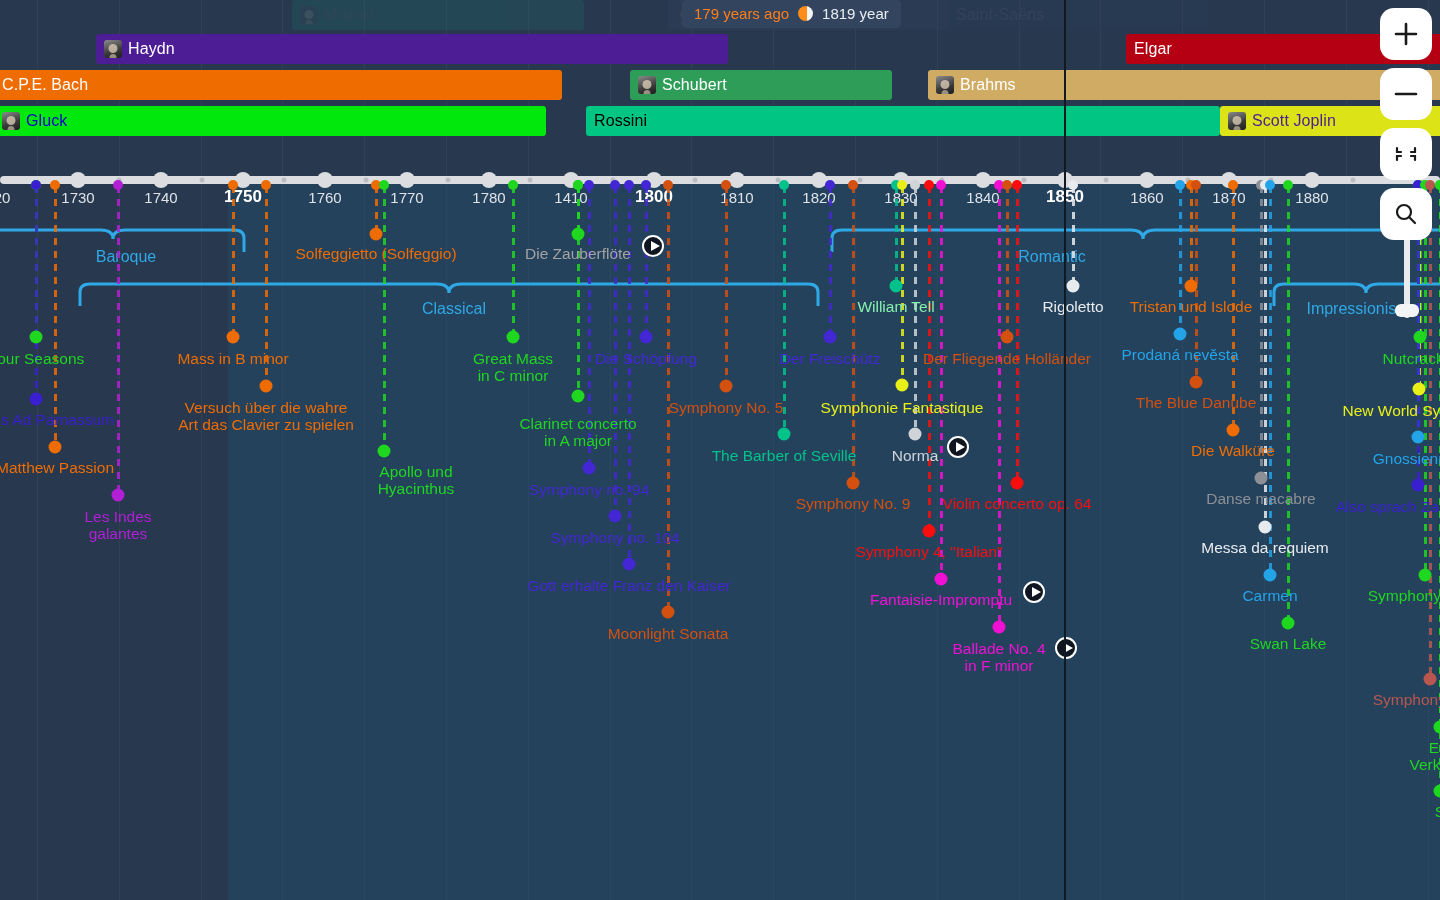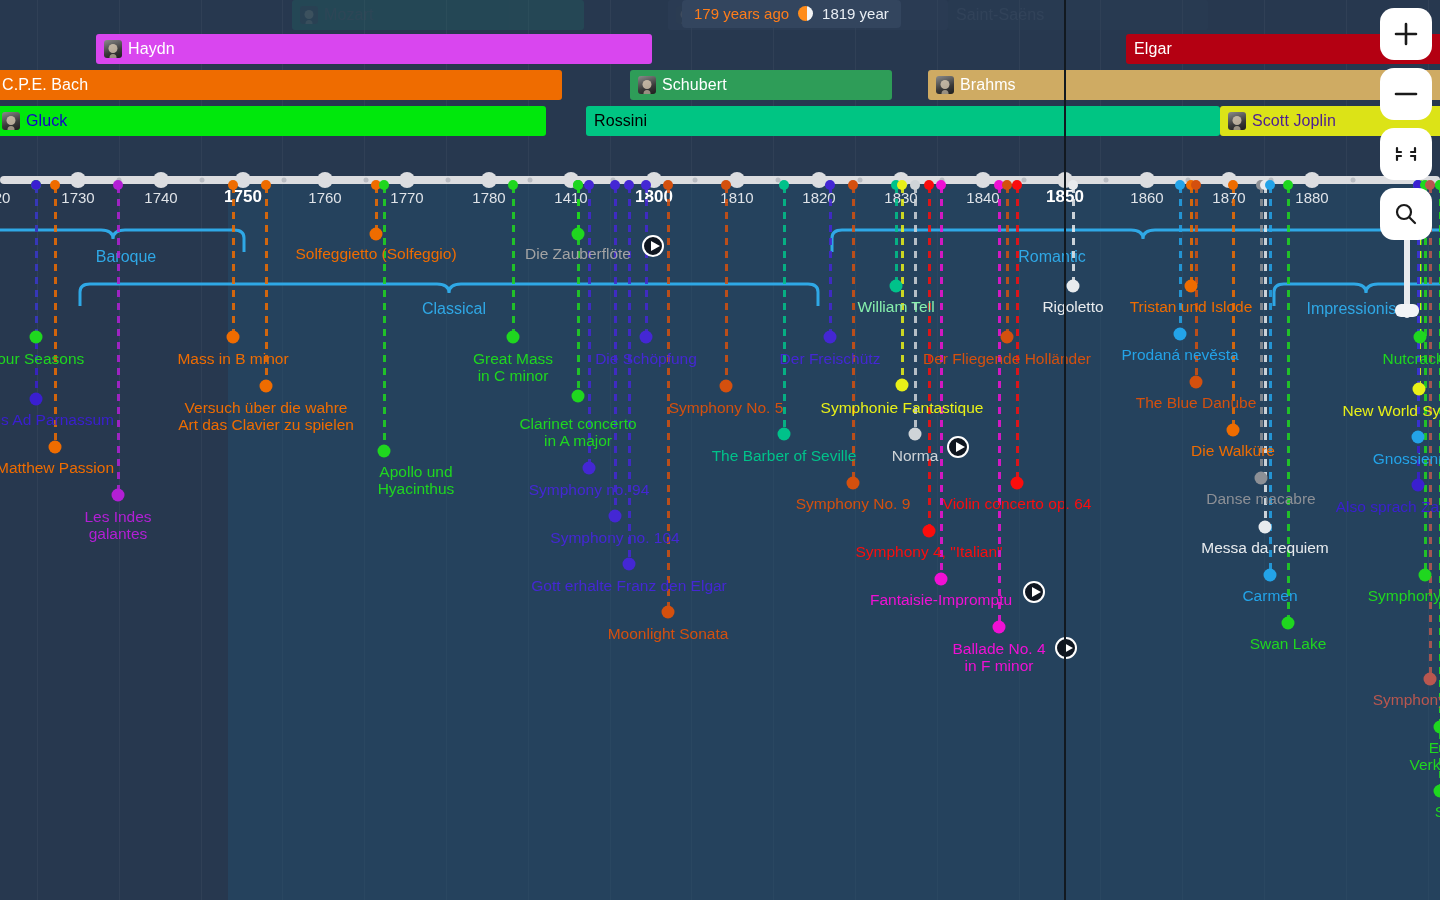--- a/index.html
+++ b/index.html
@@ -176,21 +176,21 @@
         </div>
         <div class="cbar faded" style="left: 668px; width: 280px; background: rgb(51, 69, 94);">
           <div class="avatar ghost"></div>
           <span class="cname" style="color: rgb(79, 97, 118);">Bellini</span>
         </div>
         <div class="cbar faded" style="left: 948px; width: 260px; background: rgb(45, 65, 89);">
           <span class="cname" style="color: rgb(76, 95, 116);">Saint-Saëns</span>
         </div>
       </div>
       <div class="crow" style="top: 34px; left: 0px; right: 0px;">
-        <div class="cbar" style="left: 96px; width: 556px; background: #d946ef;">
+        <div class="cbar" style="left: 96px; width: 632px; background: #4c1d95;">
           <div class="avatar pale"></div>
           <span class="cname" style="color: rgb(255, 255, 255);">Haydn</span>
         </div>
         <div class="cbar" style="left: 1126px; width: 330px; background: rgb(180, 0, 18);">
           <span class="cname" style="color: rgb(255, 255, 255);">Elgar</span>
         </div>
       </div>
       <div class="crow" style="top: 70px; left: 0px; right: 0px;">
         <div class="cbar" style="left: -6px; width: 568px; background: rgb(239, 108, 0);">
           <span class="cname" style="color: rgb(255, 255, 255);">C.P.E. Bach</span>
@@ -357,21 +357,21 @@
       <div class="ev-dot" style="left: 589px; top: 185px; width: 10px; height: 10px; background: rgb(68, 39, 212);"></div>
       <div class="ev-dot" style="left: 589px; top: 468px; background: rgb(68, 39, 212);"></div>
       <div class="ev-label c" style="left: 589px; top: 481px; color: rgb(68, 39, 212);">Symphony no. 94</div>
       <div class="ev-stem" style="left: 613.5px; top: 186px; height: 330px; color: rgb(68, 39, 212);"></div>
       <div class="ev-dot" style="left: 615px; top: 185px; width: 10px; height: 10px; background: rgb(68, 39, 212);"></div>
       <div class="ev-dot" style="left: 615px; top: 516px; background: rgb(68, 39, 212);"></div>
       <div class="ev-label c" style="left: 615px; top: 529px; color: rgb(68, 39, 212);">Symphony no. 104</div>
       <div class="ev-stem" style="left: 627.5px; top: 186px; height: 378px; color: rgb(68, 39, 212);"></div>
       <div class="ev-dot" style="left: 629px; top: 185px; width: 10px; height: 10px; background: rgb(68, 39, 212);"></div>
       <div class="ev-dot" style="left: 629px; top: 564px; background: rgb(68, 39, 212);"></div>
-      <div class="ev-label c" style="left: 629px; top: 577px; color: rgb(68, 39, 212);">Gott erhalte Franz den Elgar</div>
+      <div class="ev-label c" style="left: 629px; top: 577px; color: rgb(68, 39, 212);">Gott erhalte Franz den Kaiser</div>
       <div class="ev-stem" style="left: 666.5px; top: 186px; height: 426px; color: rgb(212, 80, 14);"></div>
       <div class="ev-dot" style="left: 668px; top: 185px; width: 10px; height: 10px; background: rgb(212, 80, 14);"></div>
       <div class="ev-dot" style="left: 668px; top: 612px; background: rgb(212, 80, 14);"></div>
       <div class="ev-label c" style="left: 668px; top: 625px; color: rgb(212, 80, 14);">Moonlight Sonata</div>
       <div class="ev-stem" style="left: 724.5px; top: 186px; height: 200px; color: rgb(212, 80, 14);"></div>
       <div class="ev-dot" style="left: 726px; top: 185px; width: 10px; height: 10px; background: rgb(212, 80, 14);"></div>
       <div class="ev-dot" style="left: 726px; top: 386px; background: rgb(212, 80, 14);"></div>
       <div class="ev-label c" style="left: 726px; top: 399px; color: rgb(212, 80, 14);">Symphony No. 5</div>
       <div class="ev-stem" style="left: 782.5px; top: 186px; height: 248px; color: rgb(0, 194, 138);"></div>
       <div class="ev-dot" style="left: 784px; top: 185px; width: 10px; height: 10px; background: rgb(0, 194, 138);"></div>

